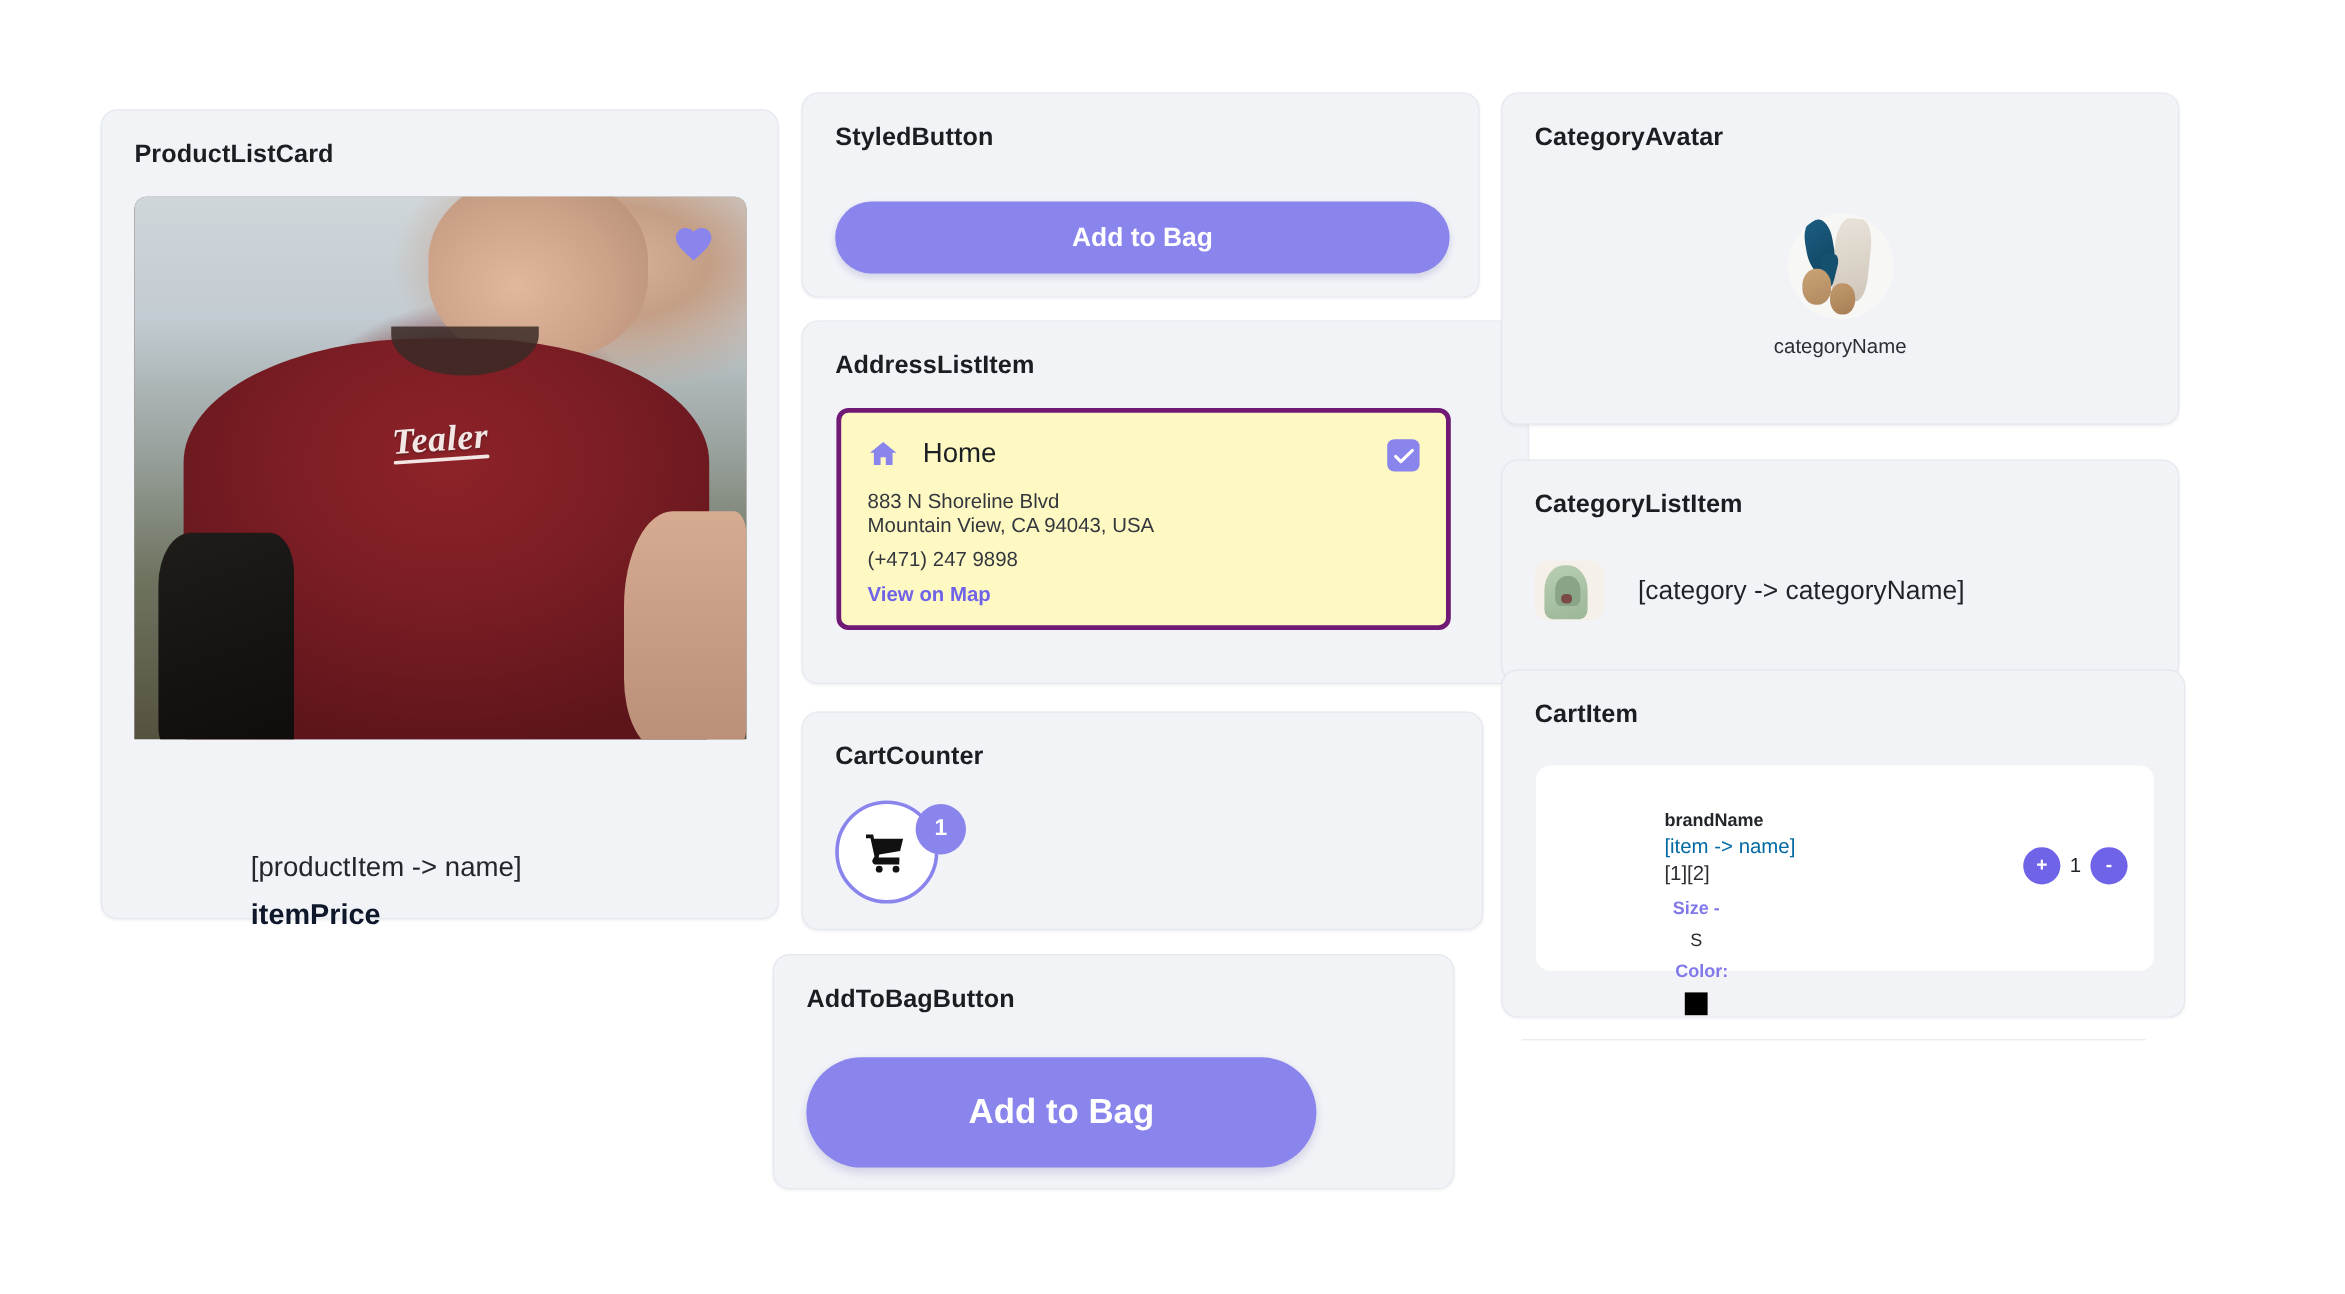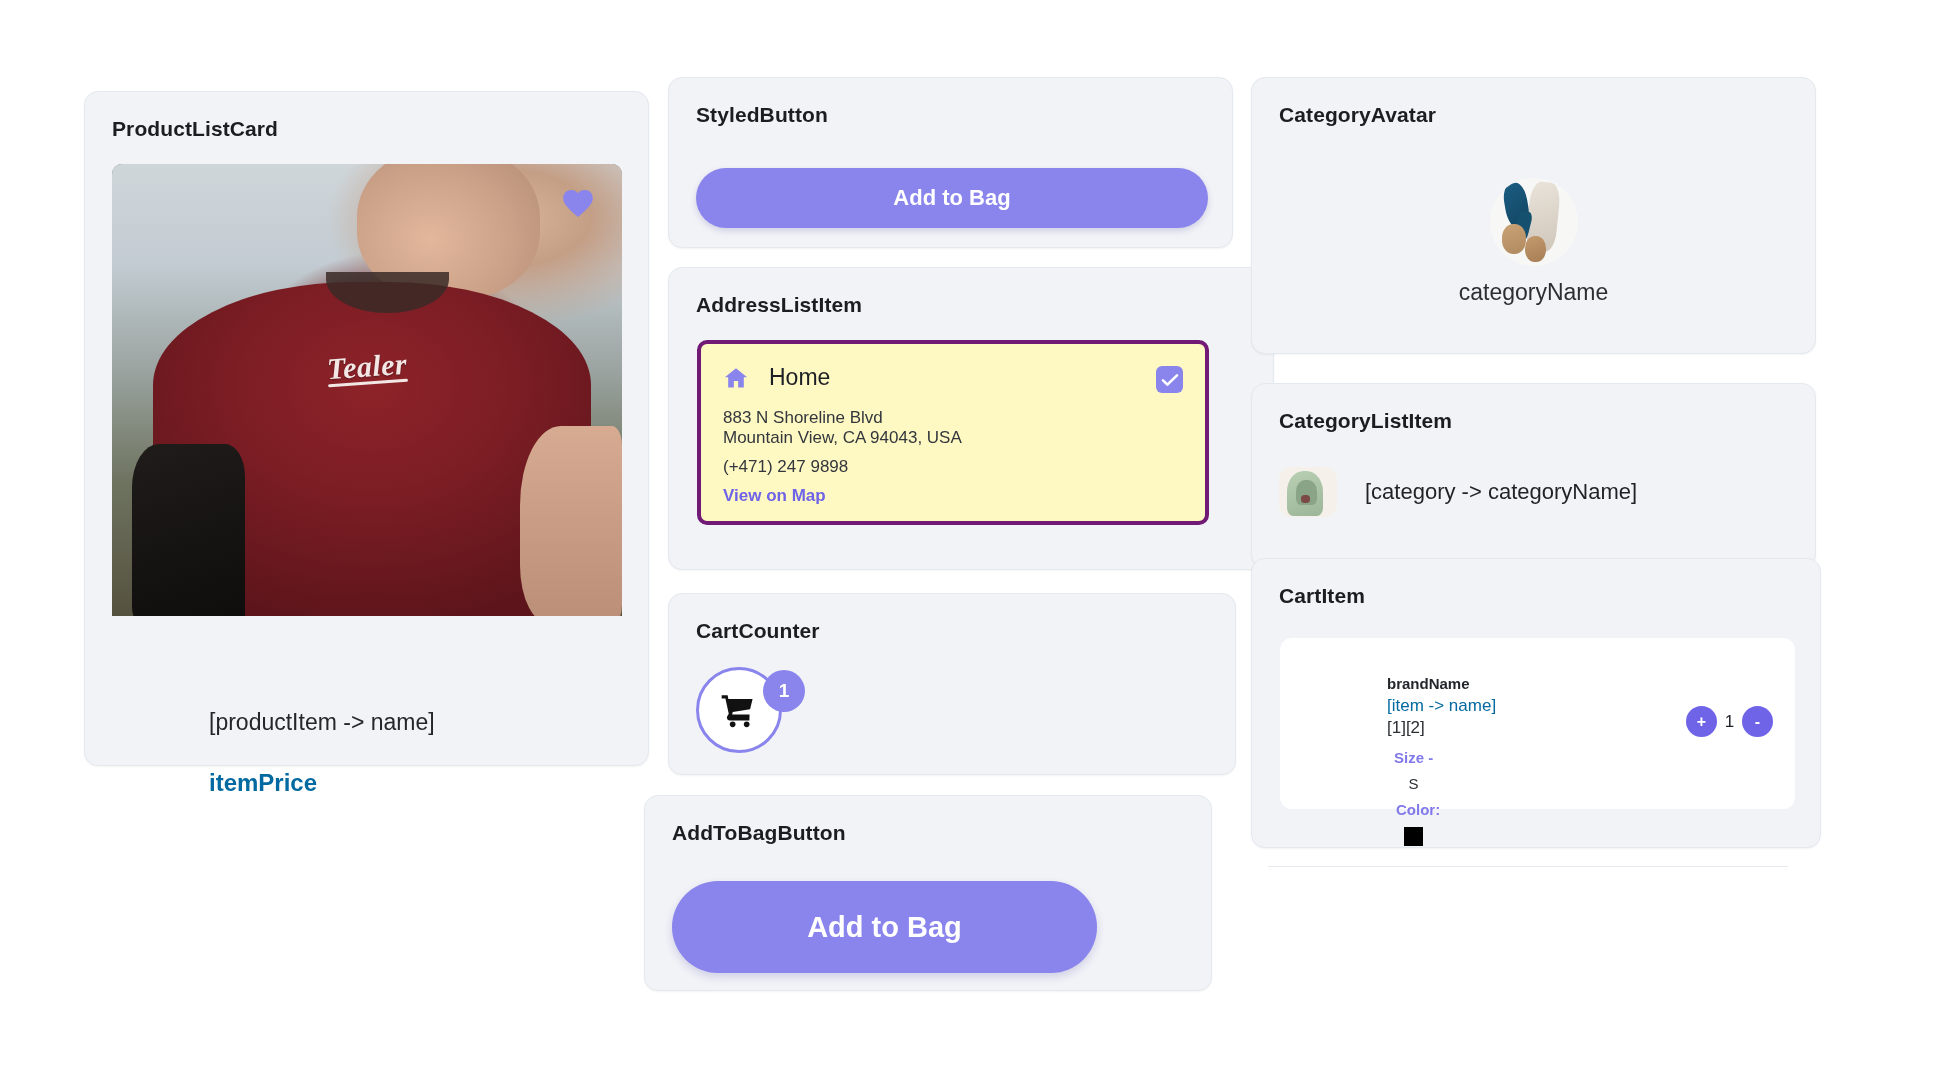--- a/index.html
+++ b/index.html
@@ -99,21 +99,21 @@
     right: 24px; top: 18px;
     width: 40px; height: 40px;
     display:flex; align-items:center; justify-content:center;
   }
   .product-name {
     position:absolute; left:124px; top:617px;
     font-size:23px; color:#23262b; white-space:nowrap;
   }
   .product-price {
     position:absolute; left:124px; top:657px;
-    font-size:24px; font-weight:700; color:#0369a1; white-space:nowrap;margin-top:20px;
+    font-size:24px; font-weight:700; color:#0f172a; white-space:nowrap;
   }
 
   
   #styled-button-panel { left: 668px; top: 77px; width: 565px; height: 171px; }
   #styled-button-panel .panel-title { position:absolute; left:27px; top:25px; }
   .pill-btn {
     position:absolute;
     left: 27px; top: 90px;
     width: 512px; height: 60px;
     border: none;
@@ -189,21 +189,21 @@
   }
   .cat-avatar {
     width:88px; height:88px; border-radius:50%;
     overflow:hidden; background:#f7f7f6; position:relative;
   }
   .cav-a{position:absolute;left:18%;top:6%;width:26%;height:52%;background:linear-gradient(150deg,#1b5d82,#11445f);border-radius:40% 40% 46% 46%;transform:rotate(-10deg);}
   .cav-b{position:absolute;left:44%;top:4%;width:34%;height:78%;background:linear-gradient(160deg,#e9e3da,#cfc6b9);border-radius:34% 34% 30% 30%;transform:rotate(6deg);}
   .cav-c{position:absolute;left:14%;top:52%;width:28%;height:34%;background:linear-gradient(160deg,#caa276,#b08a5f);border-radius:46%;}
   .cav-d{position:absolute;left:40%;top:66%;width:24%;height:30%;background:linear-gradient(160deg,#c3996d,#a87f55);border-radius:46%;}
   .cav-e{position:absolute;left:30%;top:38%;width:16%;height:34%;background:#16506f;border-radius:30%;transform:rotate(14deg);}
-  .cat-avatar-name { font-size:23px; color:#2b2e33; }
+  .cat-avatar-name { font-size:17px; color:#2b2e33; }
 
   #category-list-panel { left: 1251px; top: 383px; width: 565px; height: 185px; }
   #category-list-panel .panel-title { position:absolute; left:27px; top:25px; }
   .cat-list-row {
     position:absolute; left:27px; top:83px;
     display:flex; align-items:center; gap:28px; cursor:pointer;
   }
   .cat-list-thumb {
     width:58px; height:50px; border-radius:12px;
     background:#f5f1ea; position:relative; overflow:hidden;

